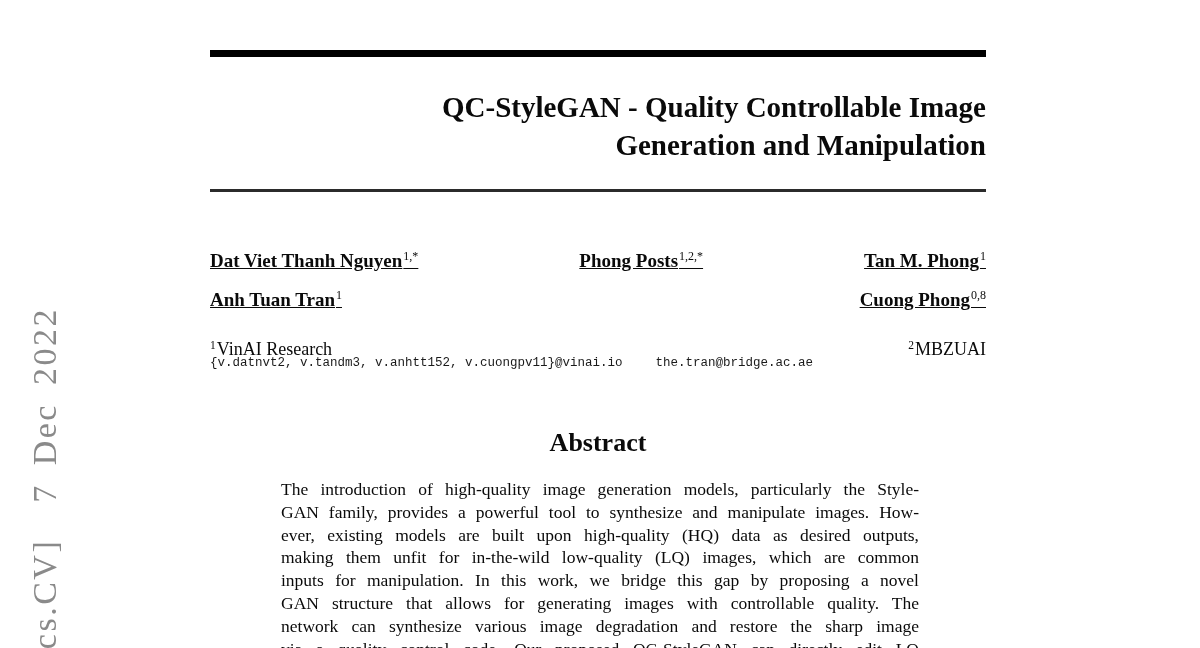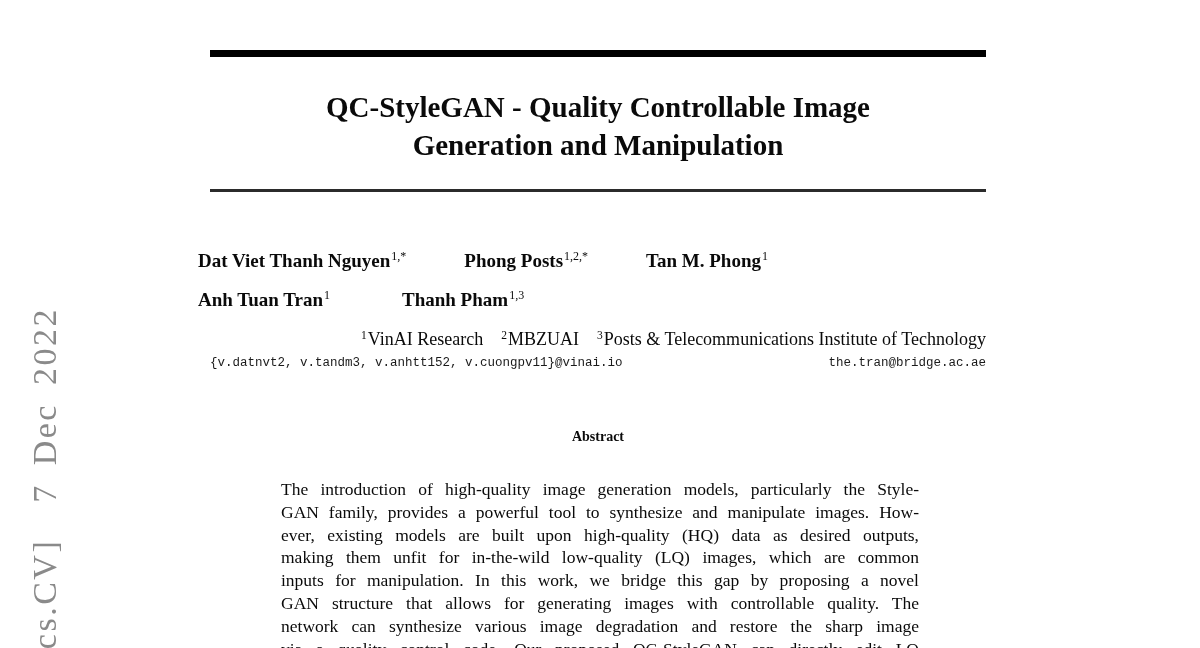--- a/index.html
+++ b/index.html
@@ -24,54 +24,54 @@
     white-space:pre;
     color:#8a8a8a;
   }
 
   .rule { position:absolute; left:210px; width:776px; background:#000; }
   .rule-thick { top:50px; height:7px; }
   .rule-thin  { top:189px; height:2.5px; background:#2b2b2b; }
 
   .title {
     position:absolute; left:210px; top:88px; width:776px;
-    text-align:center; font-weight:bold;
+    text-align:right; font-weight:bold;
     font-size:29px; line-height:38px;
     white-space:pre-line;
   }
 
   .authors-row {
-    position:absolute; left:198px; width:776px;
-    display:flex; justify-content:flex-start;
-    font-weight:bold; font-size:19px; line-height:1;
+    position:absolute; left:210px; width:776px;
+    display:flex; justify-content:space-between;
+    font-weight:bold; font-size:19px; line-height:1;text-decoration:underline;
   }
   .authors-row-1 { top:250px; column-gap:58px; }
   .authors-row-2 { top:289px; column-gap:72px; }
   .author { white-space:nowrap; }
   .author sup { font-size:12px; font-weight:normal; vertical-align:7px; margin-left:1px; }
 
   .affils {
-    position:absolute; left:210px; width:776px; top:330px;
-    display:flex; justify-content:flex-end; column-gap:18px;
+    position:absolute; left:210px; width:776px; top:340px;
+    display:flex; justify-content:space-between; column-gap:18px;
     font-size:18px; line-height:1;
   }
   .affil { white-space:nowrap; }
   .affil sup { font-size:11.5px; vertical-align:6px; margin-right:1px; }
 
   .emails {
     position:absolute; left:210px; width:776px; top:357px;
-    display:flex; justify-content:space-between; column-gap:33px;
+    display:flex; justify-content:flex-start; column-gap:33px;
     font-family:"Liberation Mono","DejaVu Sans Mono",monospace;
     font-size:12.5px; line-height:1; color:#1a1a1a;
     white-space:pre;
   }
 
   .abs-heading {
     position:absolute; left:210px; width:776px; top:430px;
-    text-align:center; font-weight:bold; font-size:14px; line-height:1;
+    text-align:center; font-weight:bold; font-size:26px; line-height:1;
   }
 
   .abs-body {
     position:absolute; left:281px; top:478px; width:638px;
     font-size:17.5px; line-height:22.8px;
     text-align:justify; text-align-last:justify;
     white-space:pre-line;
   }
 </style>
 </head>
@@ -87,27 +87,26 @@
 <div class="rule rule-thin"></div>
 
 <div class="authors-row authors-row-1">
   <span class="author"><span>Dat Viet Thanh Nguyen</span><sup>1,*</sup></span>
   <span class="author"><span>Phong Posts</span><sup>1,2,*</sup></span>
   <span class="author"><span>Tan M. Phong</span><sup>1</sup></span>
 </div>
 
 <div class="authors-row authors-row-2">
   <span class="author"><span>Anh Tuan Tran</span><sup>1</sup></span>
-  <span class="author"><span>Thanh Pham</span><sup>1,3</sup></span>
+  <span class="author"><span>Cuong Phong</span><sup>0,8</sup></span>
 </div>
 
 <div class="affils">
   <span class="affil"><sup>1</sup><span>VinAI Research</span></span>
   <span class="affil"><sup>2</sup><span>MBZUAI</span></span>
-  <span class="affil"><sup>3</sup><span>Posts &amp; Telecommunications Institute of Technology</span></span>
 </div>
 
 <div class="emails">
   <span>{v.datnvt2, v.tandm3, v.anhtt152, v.cuongpv11}@vinai.io</span>
   <span>the.tran@bridge.ac.ae</span>
 </div>
 
 <div class="abs-heading">Abstract</div>
 
 <div class="abs-body">The introduction of high-quality image generation models, particularly the Style-

